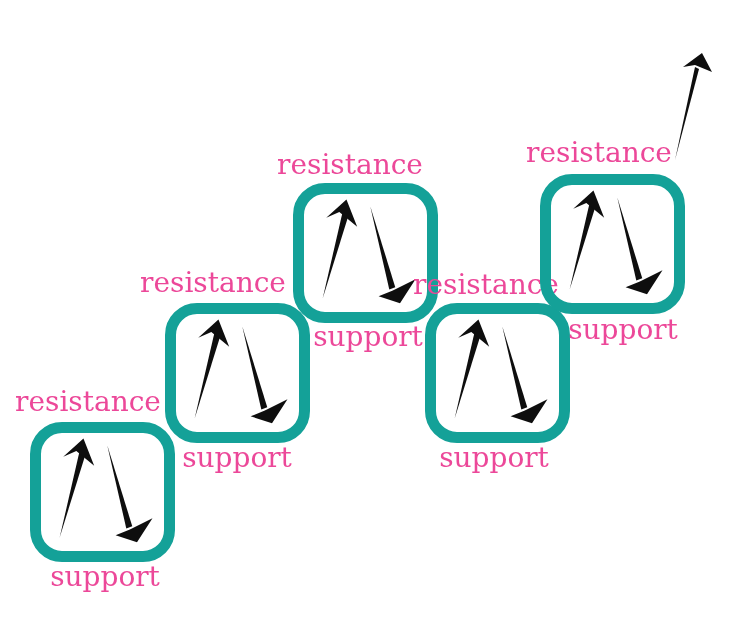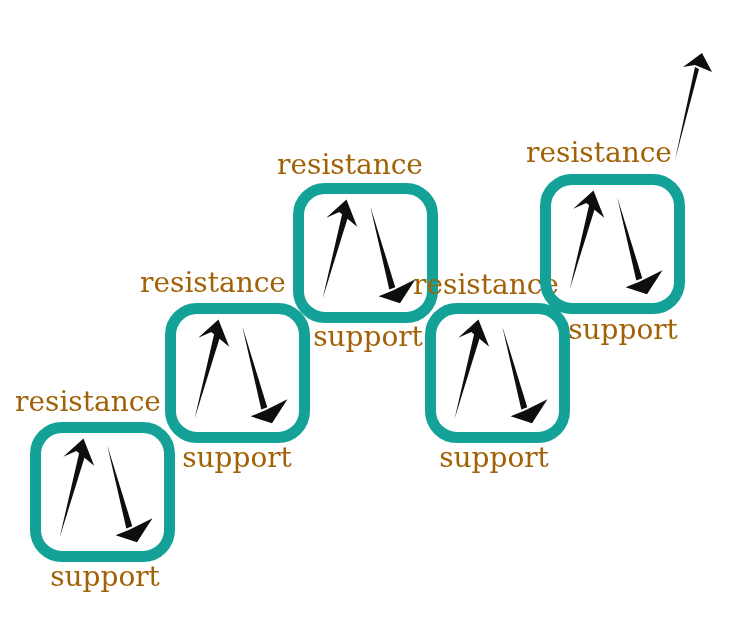--- a/index.html
+++ b/index.html
@@ -23,21 +23,21 @@
   .box svg {
     position: absolute;
     left: 2px; top: 2px;
     width: 119px; height: 114px;
   }
   .lbl {
     position: absolute;
     transform: translateX(-50%);
     font-size: 28px;
     line-height: 1;
-    color: #a16207;
+    color: #ec4899;
     white-space: nowrap;
     letter-spacing: 0px;
   }
   .arrow-fill { fill: #0e0e0e; stroke: none; }
   .breakout {
     position: absolute;
     left: 650px; top: 42px;
     width: 70px; height: 125px;
   }
   

